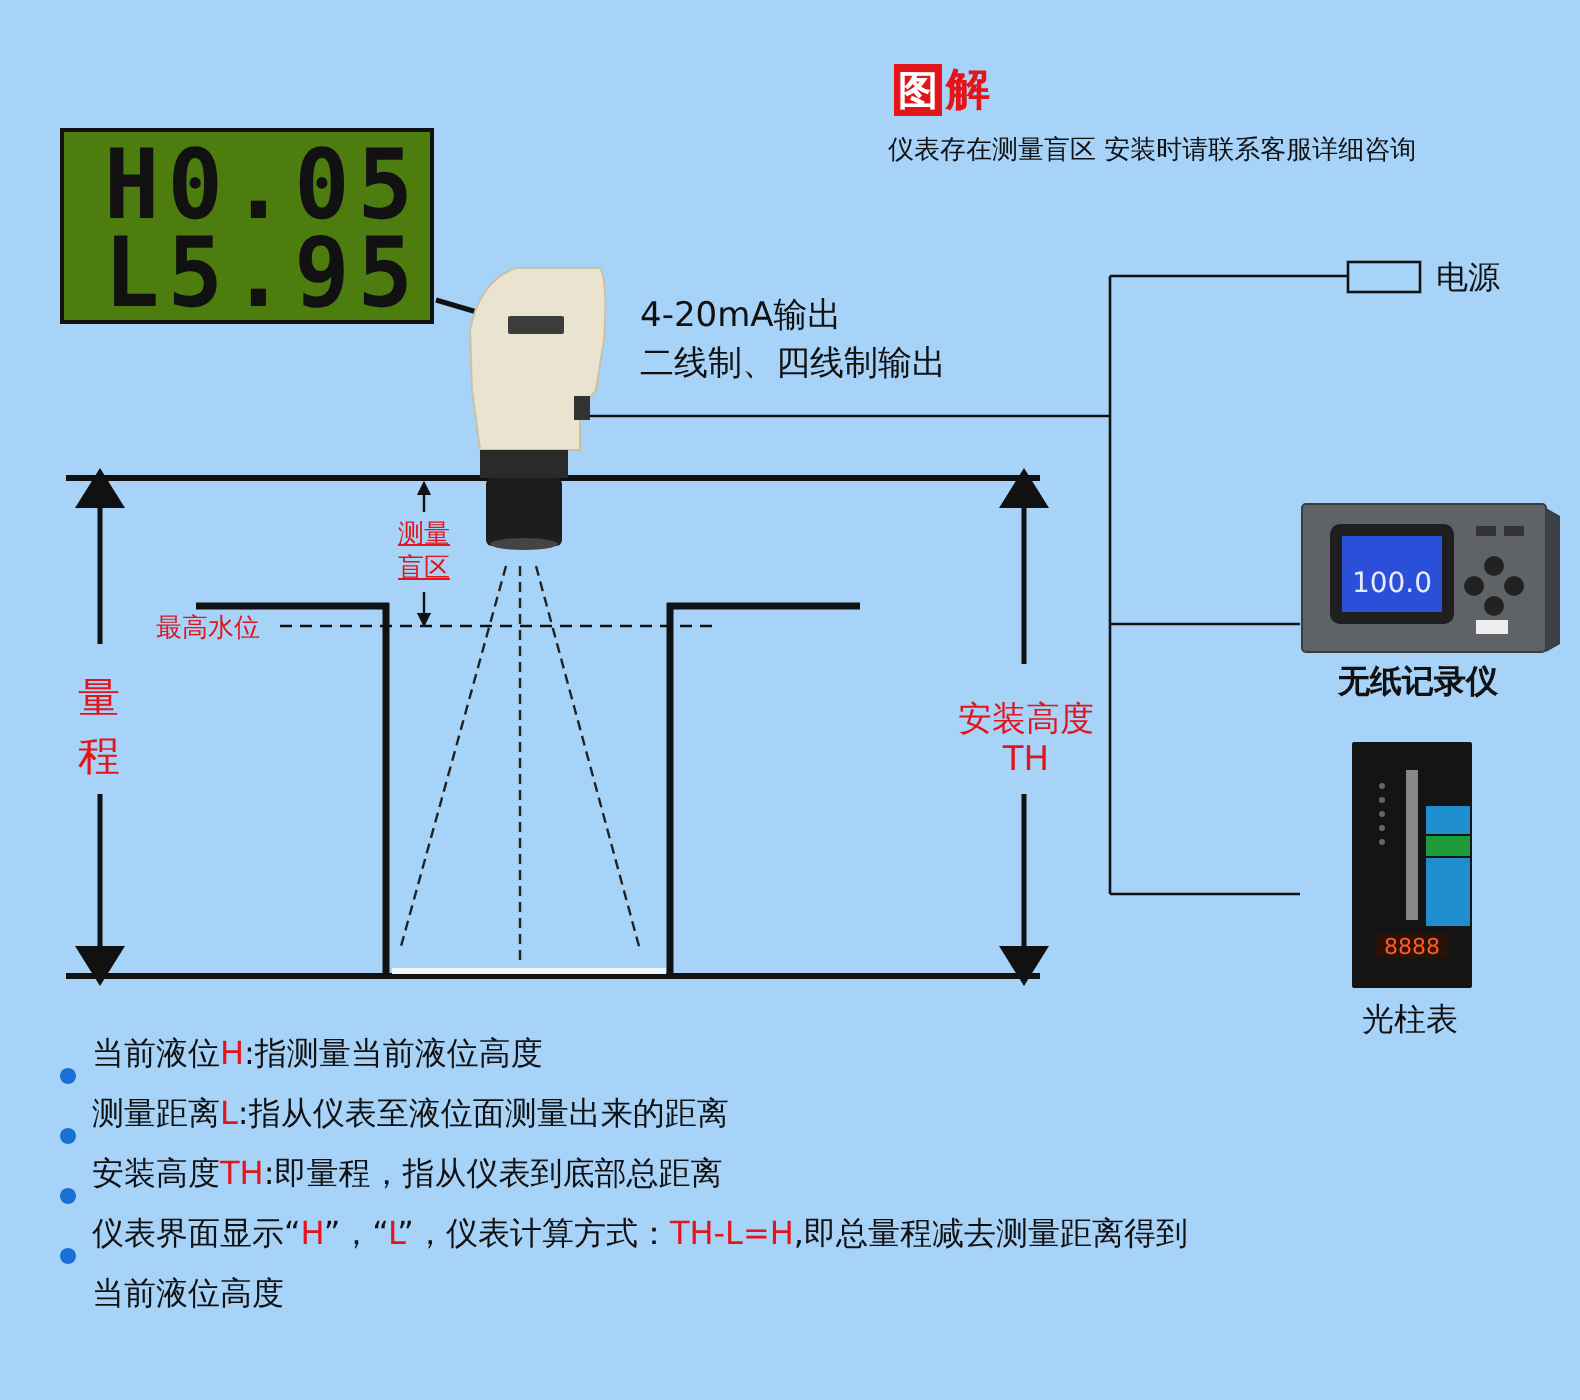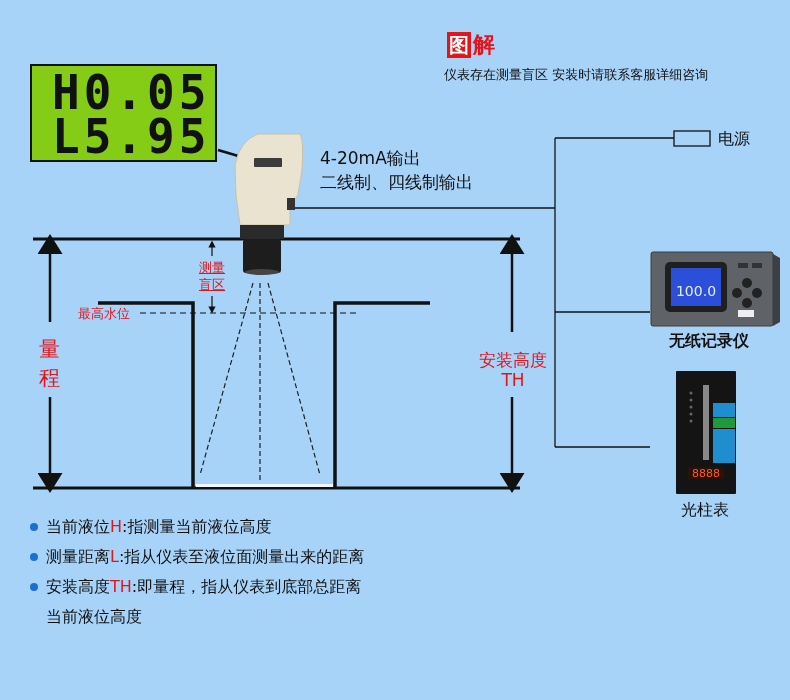--- a/index.html
+++ b/index.html
@@ -3,28 +3,28 @@
 <meta charset="utf-8">
 <style>
   html, body { margin:0; padding:0; }
   body { width:790px; height:700px; background:#a7d3f9; position:relative; overflow:hidden;
          font-family:"DejaVu Sans","Liberation Sans",sans-serif; color:#111; }
   .abs { position:absolute; }
   .title { left:443px; top:30px; font-size:21px; color:#e4141b; letter-spacing:0px; white-space:nowrap; display:flex; align-items:center; }
   .title .badge { background:#e4141b; color:#fff; font-weight:bold; font-size:20px; margin-left:4px; padding:0 2px; line-height:26px; }
   .title .badge2 { color:#e4141b; font-weight:bold; font-size:22px; margin-left:2px; }
   .subtitle { left:444px; top:66px; font-size:13px; color:#111; white-space:nowrap; }
-  .lcd { left:30px; top:64px; width:187px; height:98px; background:#84cc16; border:2px solid #111; box-sizing:border-box;
+  .lcd { left:30px; top:64px; width:187px; height:98px; background:#4d7c0f; border:2px solid #111; box-sizing:border-box;
          font-family:"DejaVu Sans Mono","Liberation Mono",monospace; font-size:46px; line-height:44px; padding:4px 0 0 20px; letter-spacing:4px; font-weight:bold; color:#111; }
   .lcd div { transform:scaleY(1.05); }
   .red { color:#e4141b; }
   .out-text { left:320px; top:146px; font-size:17px; line-height:24px; white-space:nowrap; }
   .dev-label { font-size:16px; white-space:nowrap; }
   .bullet-list { left:30px; top:512px; font-size:16px; line-height:30px; }
-  .bullet-list .item { display:flex; align-items:flex-start; }
+  .bullet-list .item { display:flex; align-items:flex-end; }
   .bullet-list .dot { width:8px; height:8px; border-radius:50%; background:#1a6fd4; margin:11px 8px 0 0; flex:none; }
   .bullet-list .cont { padding-left:16px; }
   svg text { font-family:"DejaVu Sans","Liberation Sans",sans-serif; }
 </style>
 </head>
 <body>
 
 <div class="abs title">
   <span class="badge">图</span>
   <span class="badge2">解</span>
@@ -147,14 +147,18 @@
     <span><span>当前液位</span><span class="red">H</span><span>:指测量当前液位高度</span></span>
   </div>
   <div class="item">
     <span class="dot"></span>
     <span><span>测量距离</span><span class="red">L</span><span>:指从仪表至液位面测量出来的距离</span></span>
   </div>
   <div class="item">
     <span class="dot"></span>
     <span><span>安装高度</span><span class="red">TH</span><span>:即量程，指从仪表到底部总距离</span></span>
   </div>
+  <div class="item">
+    <span class="dot"></span>
+    <span><span>仪表界面显示“</span><span class="red">H</span><span>”，“</span><span class="red">L</span><span>”，仪表计算方式：</span><span class="red">TH-L=H</span><span>,即总量程减去测量距离得到</span></span>
+  </div>
   <div class="cont">当前液位高度</div>
 </div>
 
 </body></html>

